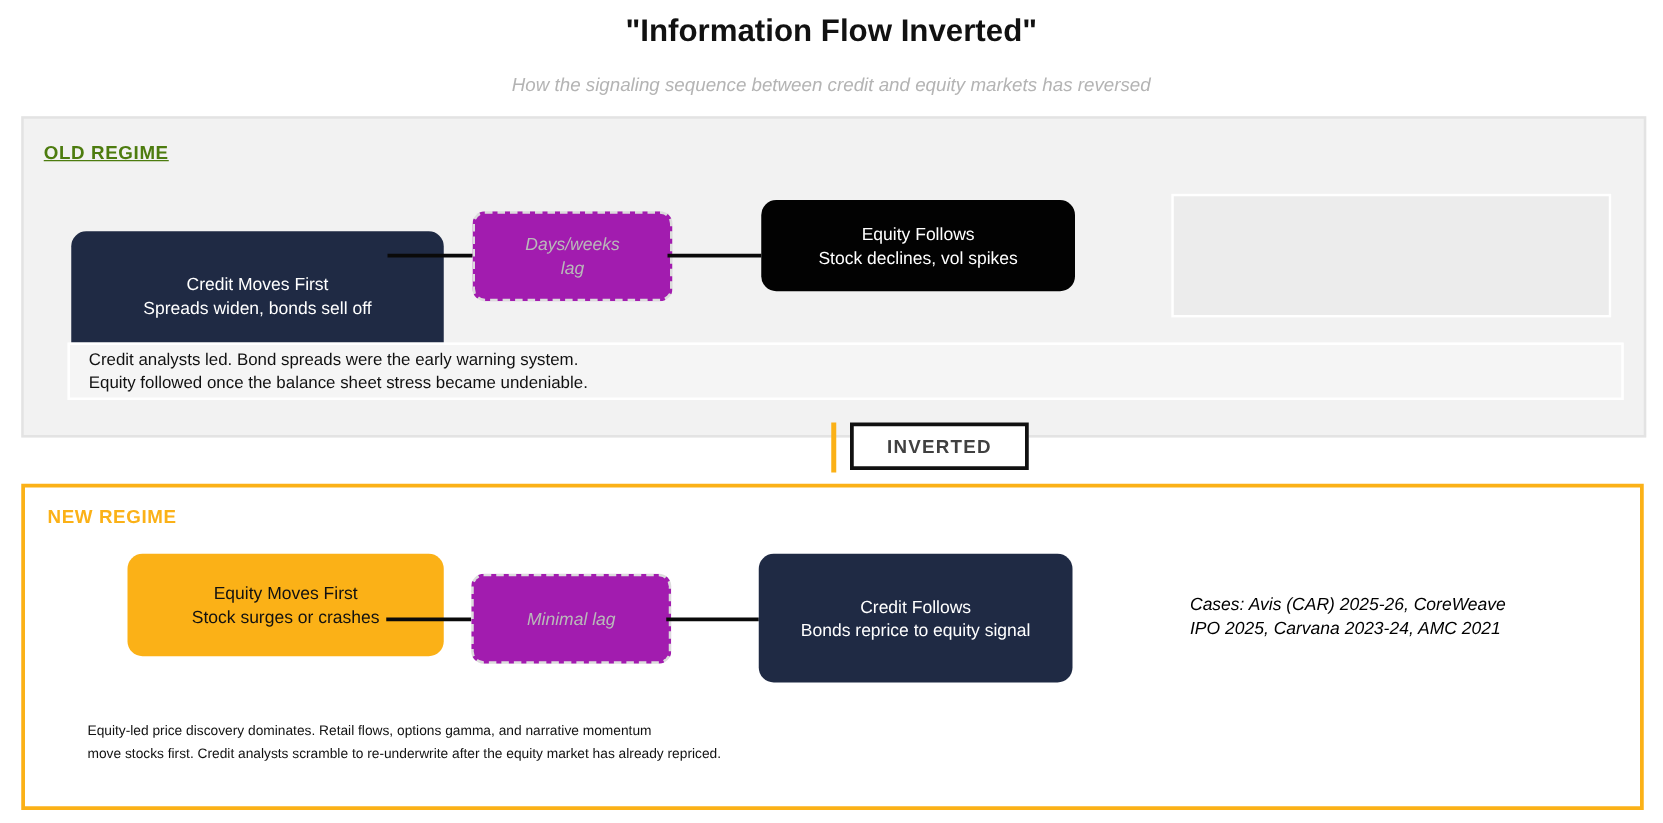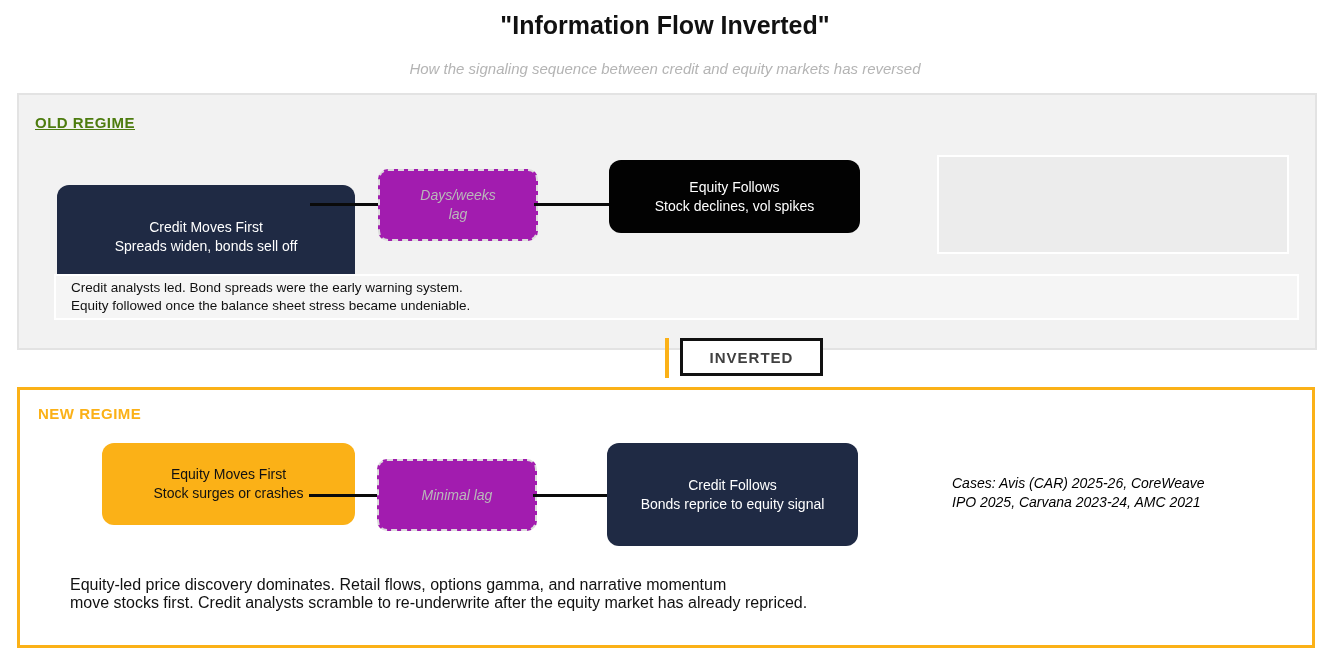--- a/index.html
+++ b/index.html
@@ -60,21 +60,21 @@
     font-size:14px;line-height:19px;font-style:italic;color:#000000;
   }
   .desc-box{
     position:absolute;left:35px;top:179px;width:1245px;height:46px;
     background:#f5f5f5;border:2px solid #ffffff;box-sizing:border-box;
     display:flex;flex-direction:column;justify-content:center;
     padding-left:15px;font-size:13.5px;line-height:18px;color:#111111;
   }
   .desc-text{
     position:absolute;left:50px;top:186px;
-    font-size:16px;line-height:18px;color:#111111;
+    font-size:11px;line-height:18px;color:#111111;
   }
   .divider-line{
     position:absolute;left:665px;top:338px;width:4px;height:40px;
     background:#fbb117;
   }
   .divider-badge{
     position:absolute;left:680px;top:338px;width:143px;height:38px;
     background:#ffffff;border:3px solid #111111;box-sizing:border-box;
     display:flex;align-items:center;justify-content:center;
     font-size:15px;font-weight:bold;letter-spacing:1px;color:#404040;

